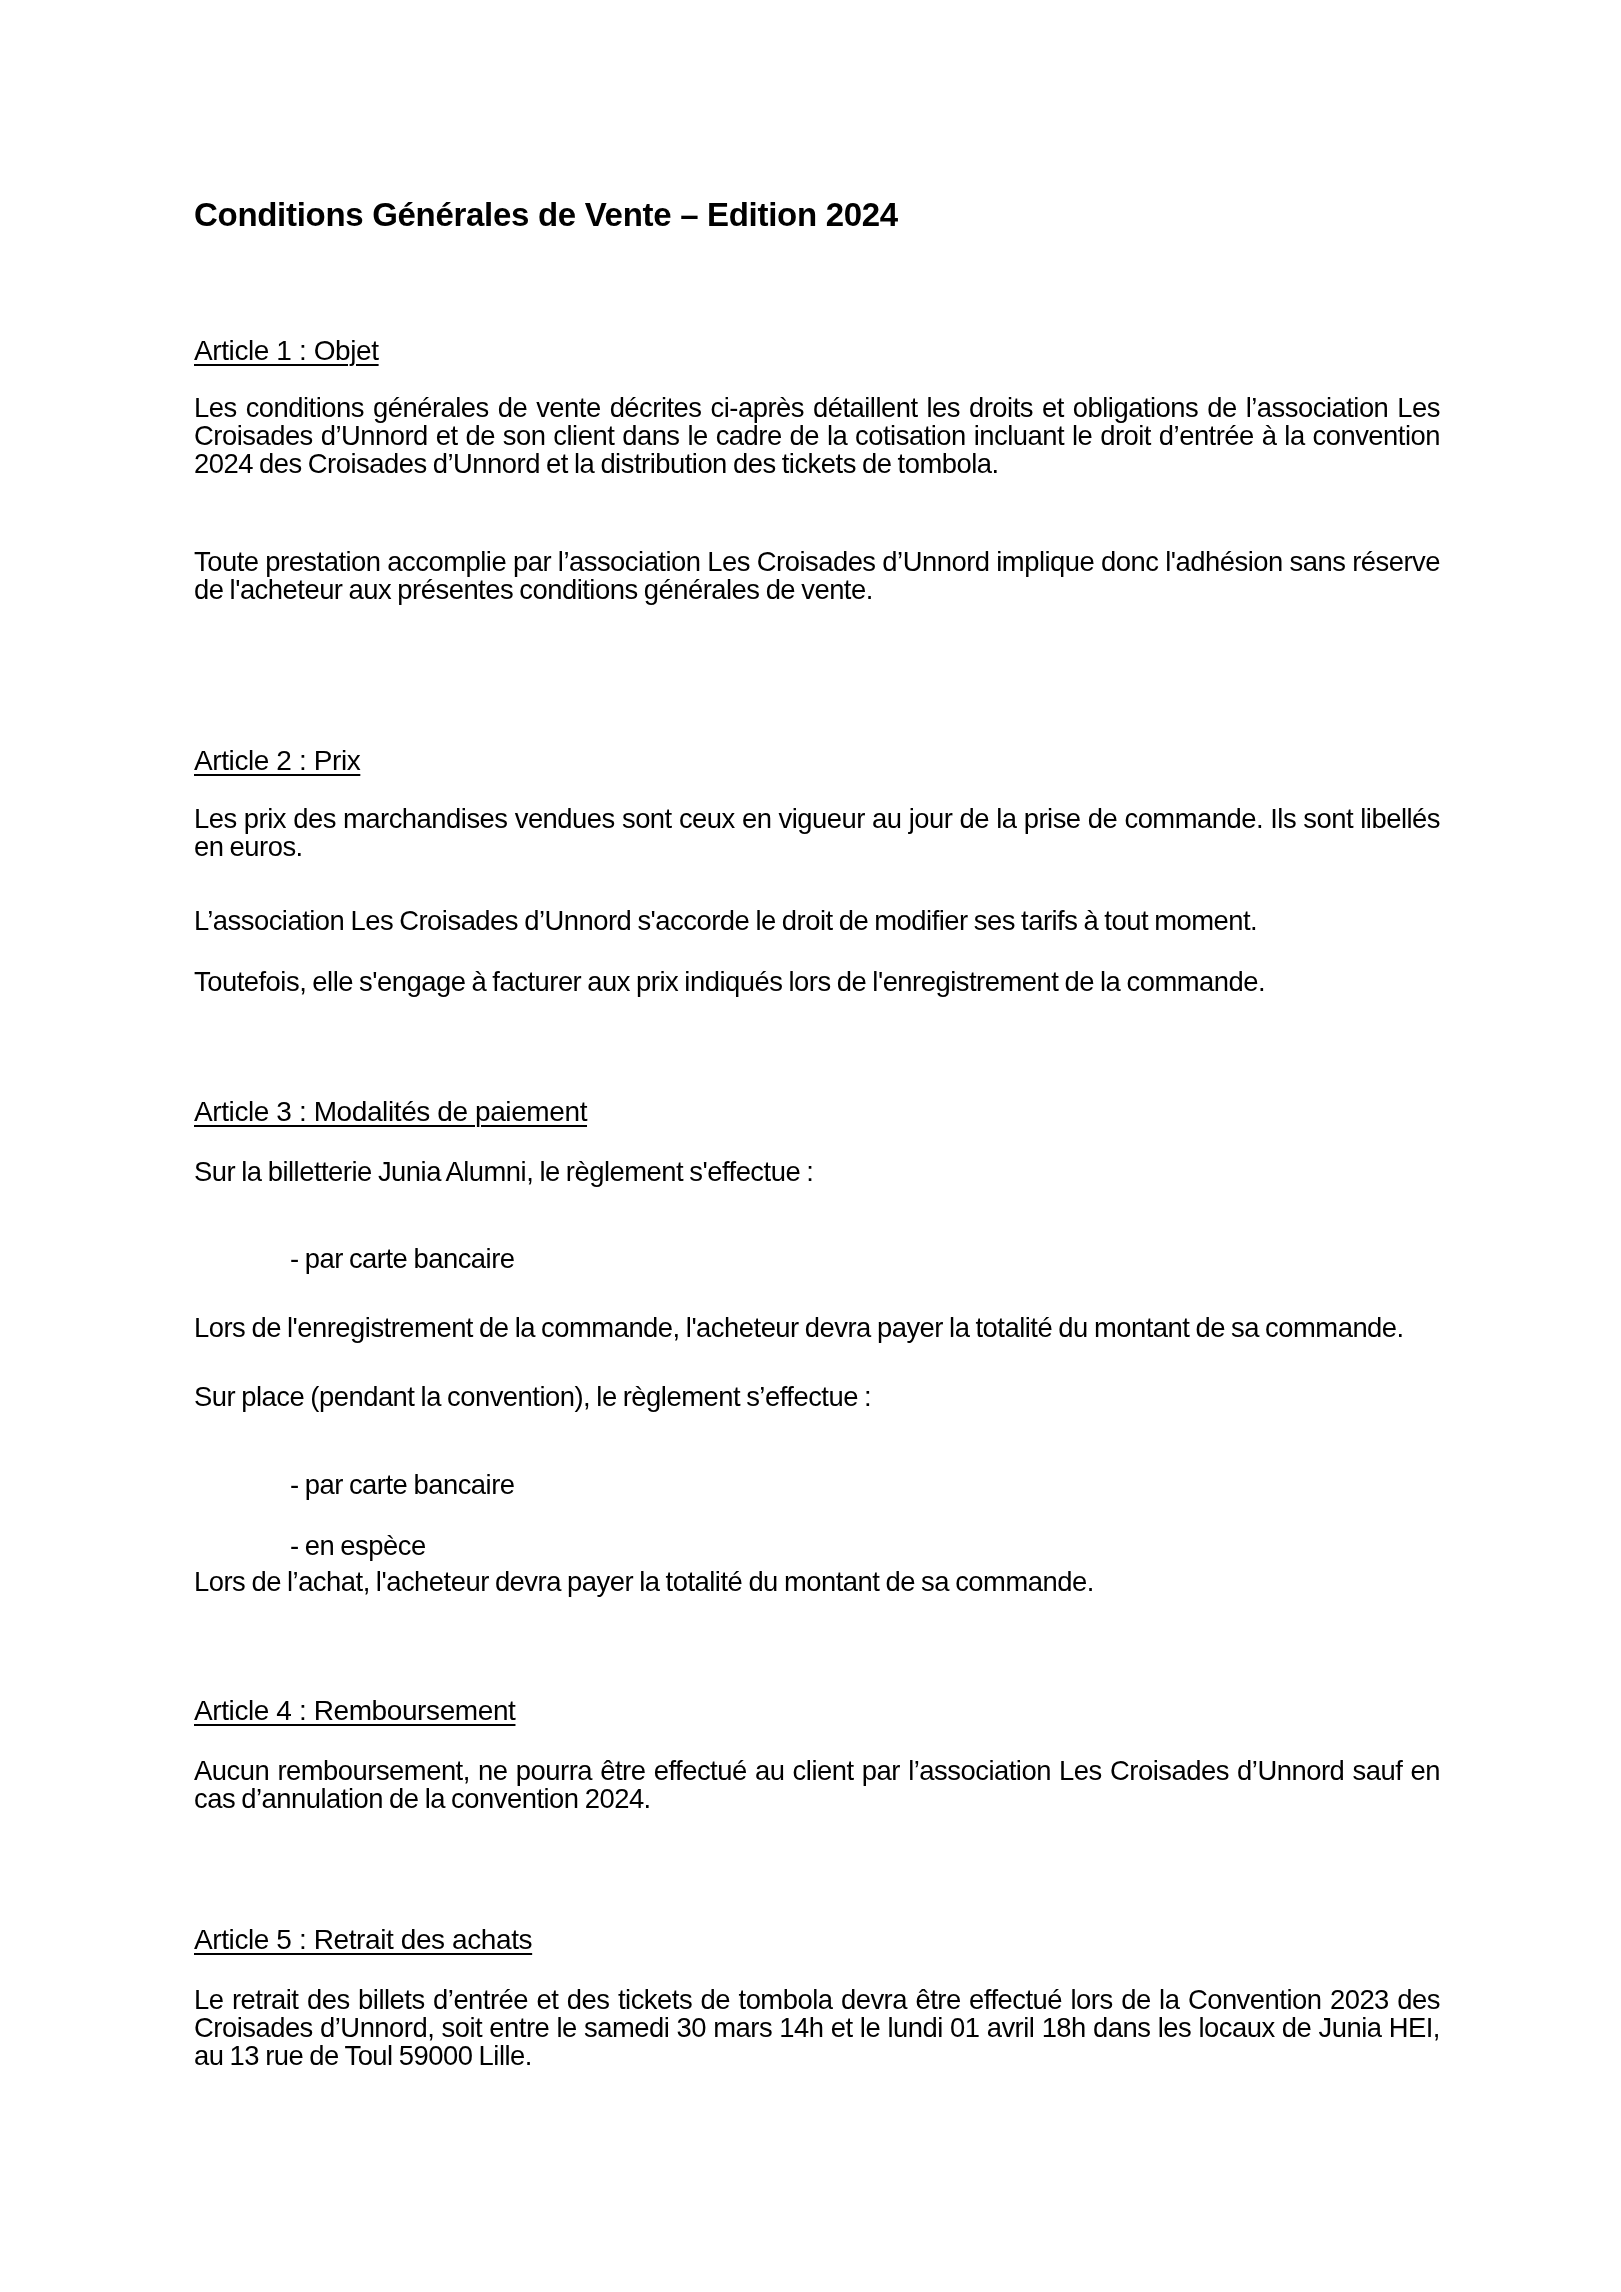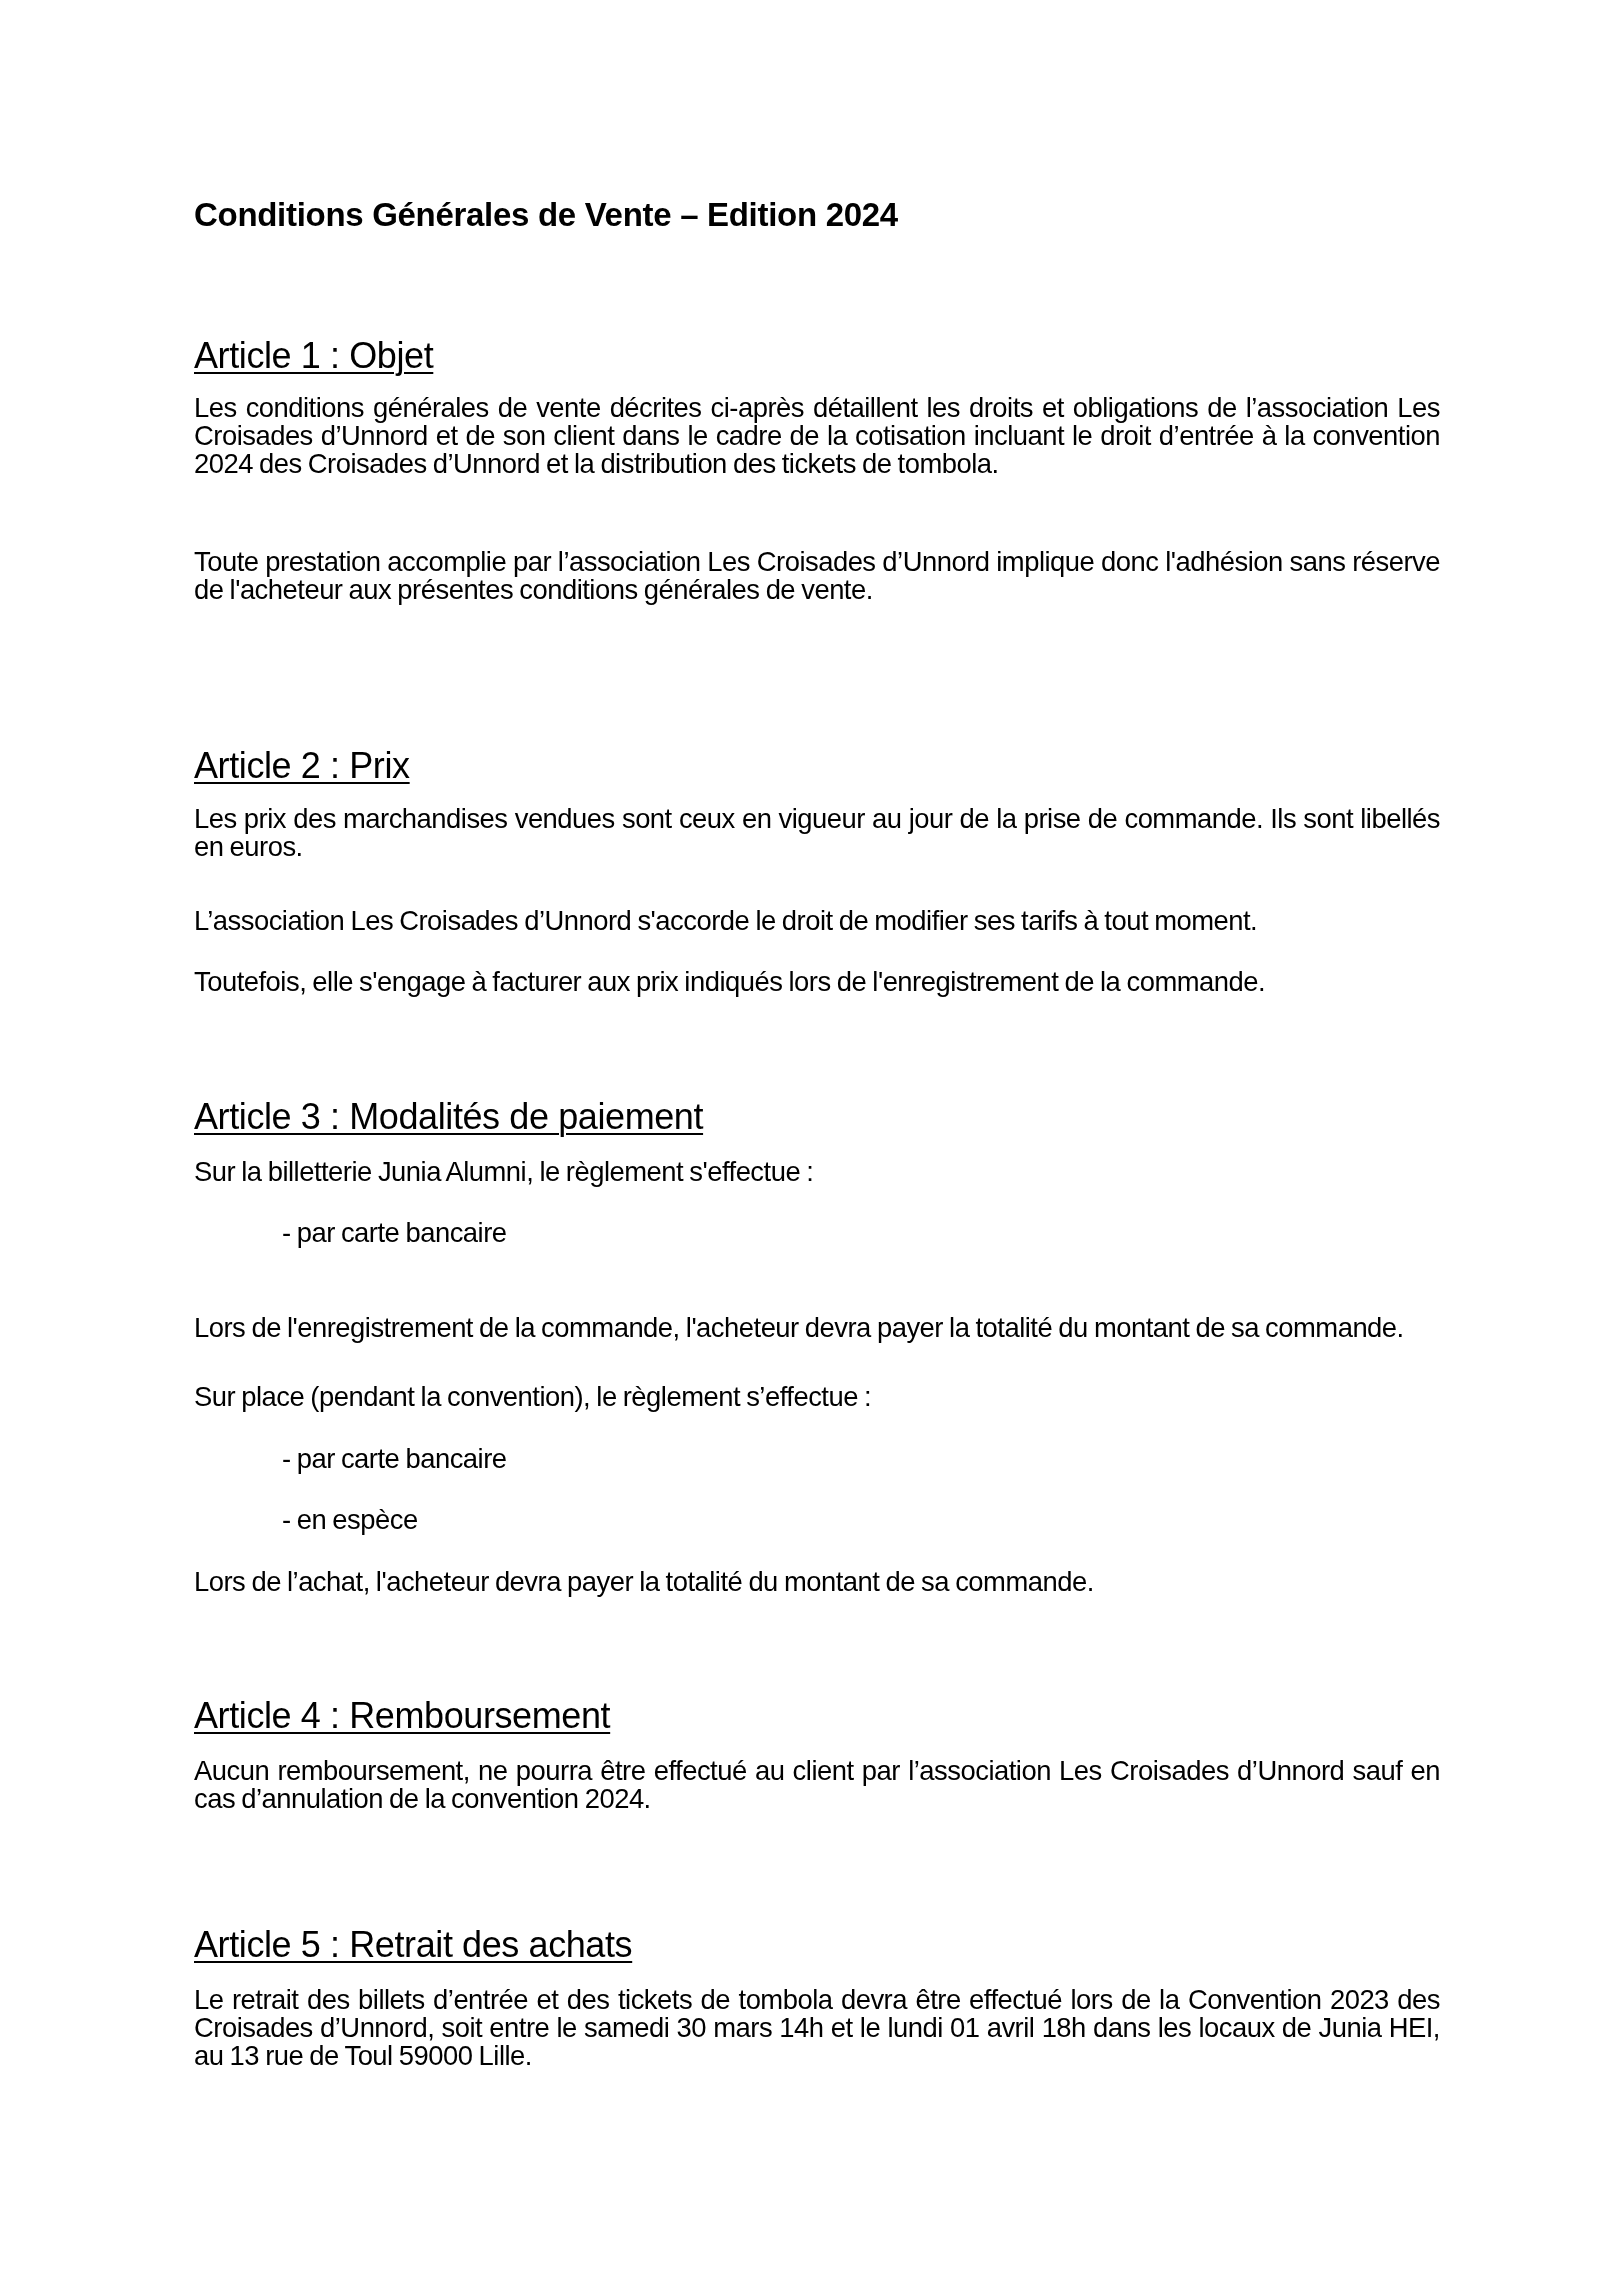--- a/index.html
+++ b/index.html
@@ -1,22 +1,22 @@
 <!DOCTYPE html>
 <html><head>
 <meta charset="utf-8">
 <style>
   html, body { margin: 0; padding: 0; background: #ffffff; }
   body { width: 1621px; height: 2293px; position: relative; overflow: hidden; color: #000; }
   .page { position: absolute; left: 194px; top: 0; width: 1246px; }
   .title { position: absolute; left: 0; top: 196px; font-family: "Liberation Sans", sans-serif; font-weight: bold; font-size: 33px; letter-spacing: -0.3px; white-space: nowrap; text-align: center; }
-  .art-h { position: absolute; left: 0; font-family: "Liberation Sans", sans-serif; font-size: 36px; text-decoration: underline; text-underline-offset: 3.9px; text-decoration-thickness: 2px; white-space: nowrap; letter-spacing: -0.4px; }
+  .art-h { position: absolute; left: 0; font-family: "Liberation Sans", sans-serif; font-size: 28px; text-decoration: underline; text-underline-offset: 3.9px; text-decoration-thickness: 2px; white-space: nowrap; letter-spacing: -0.4px; }
   .para { position: absolute; left: 0; width: 1246px; font-family: "Liberation Sans", sans-serif; font-size: 27.4px; line-height: 28px; letter-spacing: -0.5px; word-spacing: -1px; }
   .just { text-align: justify; }
-  .bullet { left: 88px; width: auto; white-space: nowrap; }
+  .bullet { left: 96px; width: auto; white-space: nowrap; margin-top: 26px; }
 </style>
 </head>
 <body>
 
 <div class="page">
   <div class="title">Conditions Générales de Vente – Edition 2024</div>
 
   <div class="art-h" style="top:335px">Article 1 : Objet</div>
   <div class="para just" style="top:394px">Les conditions générales de vente décrites ci-après détaillent les droits et obligations de l’association Les Croisades d’Unnord et de son client dans le cadre de la cotisation incluant le droit d’entrée à la convention 2024 des Croisades d’Unnord et la distribution des tickets de tombola.</div>
   <div class="para just" style="top:548px">Toute prestation accomplie par l’association Les Croisades d’Unnord implique donc l'adhésion sans réserve de l'acheteur aux présentes conditions générales de vente.</div>

